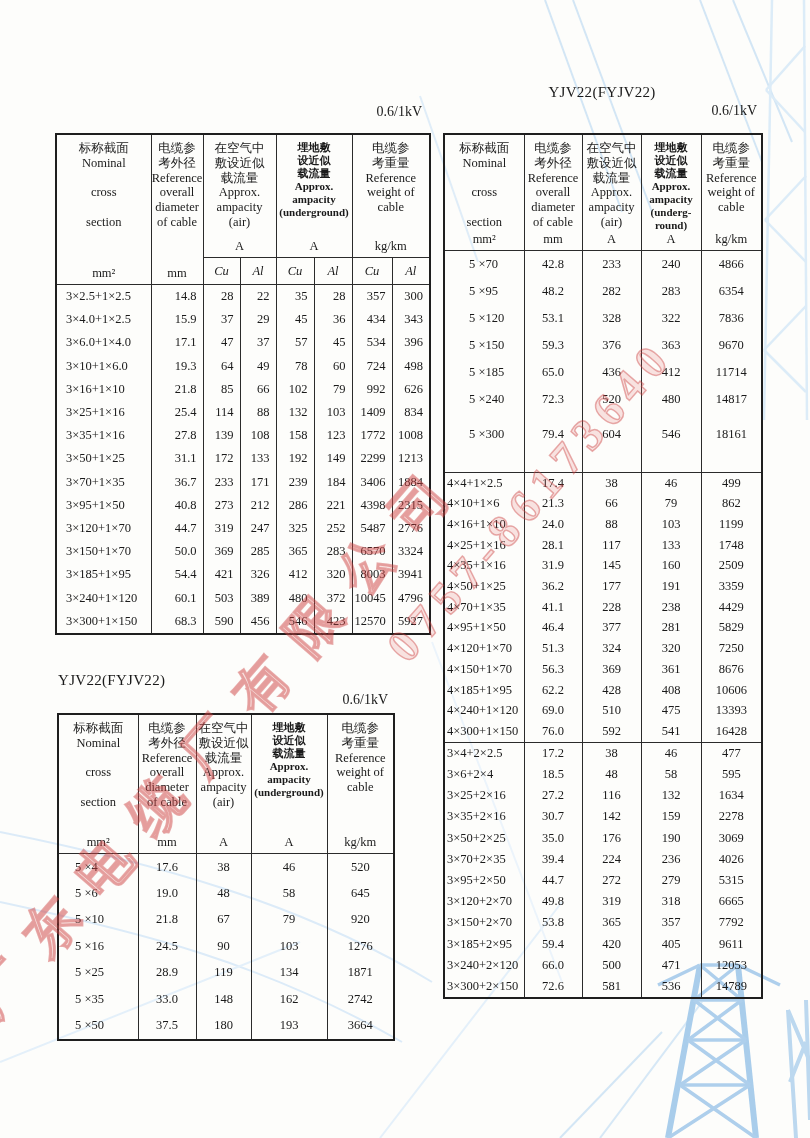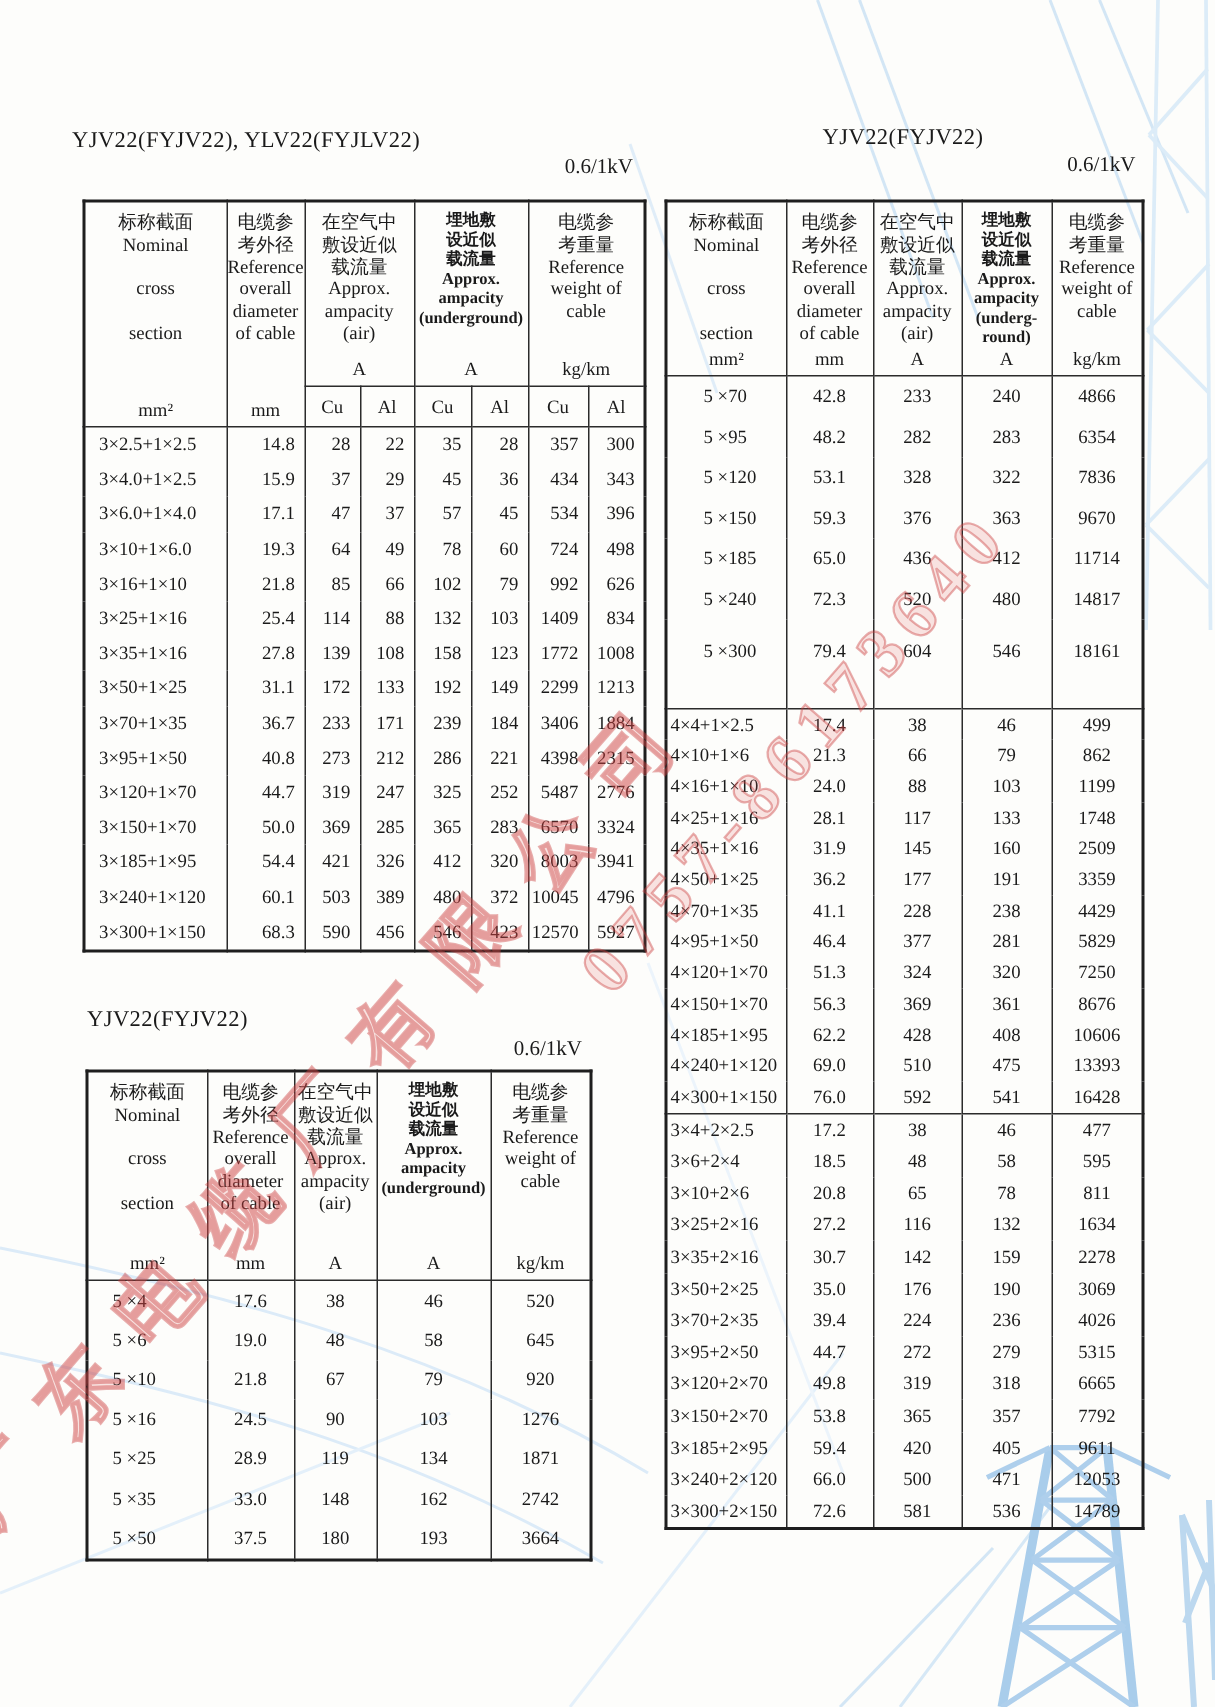--- a/index.html
+++ b/index.html
@@ -16,21 +16,21 @@
       border-top:none;border-bottom:none;padding:0 2px;text-align:center;
       font-weight:normal;font-size:12.5px;overflow:hidden;}
   table.tbl{border:2px solid #1e1e1e;}
   .tbl thead th{border-bottom:1px solid #2b2b2b;vertical-align:top;}
   .vh{display:flex;flex-direction:column;align-items:center;height:100%;padding-top:6px;box-sizing:border-box;}
   .lines{white-space:pre-line;line-height:1.18;font-size:12.5px;}
   .lines.sm{font-size:11px;font-weight:bold;}
   .unit{margin-top:auto;padding-bottom:3px;font-size:12.5px;}
   
   #t1 .h-main th{height:122px;}
-  #t1 .h-sub th{height:26px;border-top:1px solid #2b2b2b;vertical-align:middle;}
+  #t1 .h-sub th{height:26px;border-top:1px solid #2b2b2b;vertical-align:middle;font-style:italic;}
   #t1 th.rs .vh{min-height:146px;}
   #t1 th:not(.rs) .vh{min-height:118px;}
   #t1 tbody td{height:23.2px;text-align:right;padding-right:6px;}
   #t1 tbody td:first-child{text-align:left;padding-left:9px;padding-right:0;}
   
   #t2 thead th{height:138px;}
   #t2 thead .vh{min-height:134px;}
   #t2 tbody td{height:26.4px;}
   #t2 tbody td:first-child{text-align:left;padding-left:16px;}
   
@@ -101,21 +101,20 @@
     </g>
     <g stroke="#bcd8ef" stroke-width="4" fill="none">
       <path d="M796,1138 L788,1010 M810,1120 L806,1000"></path>
       <path d="M788,1010 L810,1062 M806,1042 L790,1082"></path>
     </g>
   </svg>
 
   <div class="wm wm-company">广东电缆厂有限公司</div>
   <div class="wm wm-phone">0757-86173640</div>
 
-  <div class="ttl" style="left:48px;top:86px">YJV22(FYJV22), YLV22(FYJLV22)</div>
   <div class="volt" style="left:300px;top:104px;width:122px">0.6/1kV</div>
 
   <div class="tblwrap" style="left:55px;top:133px;width:374px">
     <table class="tbl" id="t1">
       <colgroup>
           <col style="width:95px">
           <col style="width:52px">
           <col style="width:37px">
           <col style="width:36px">
                 <col style="width:38px">
@@ -692,27 +691,20 @@
             <td>477</td>
           </tr>
           <tr>
             <td>3×6+2×4</td>
             <td>18.5</td>
             <td>48</td>
             <td>58</td>
             <td>595</td>
           </tr>
           <tr>
-            <td>3×10+2×6</td>
-            <td>20.8</td>
-            <td>65</td>
-            <td>78</td>
-            <td>811</td>
-          </tr>
-          <tr>
             <td>3×25+2×16</td>
             <td>27.2</td>
             <td>116</td>
             <td>132</td>
             <td>1634</td>
           </tr>
           <tr>
             <td>3×35+2×16</td>
             <td>30.7</td>
             <td>142</td>

